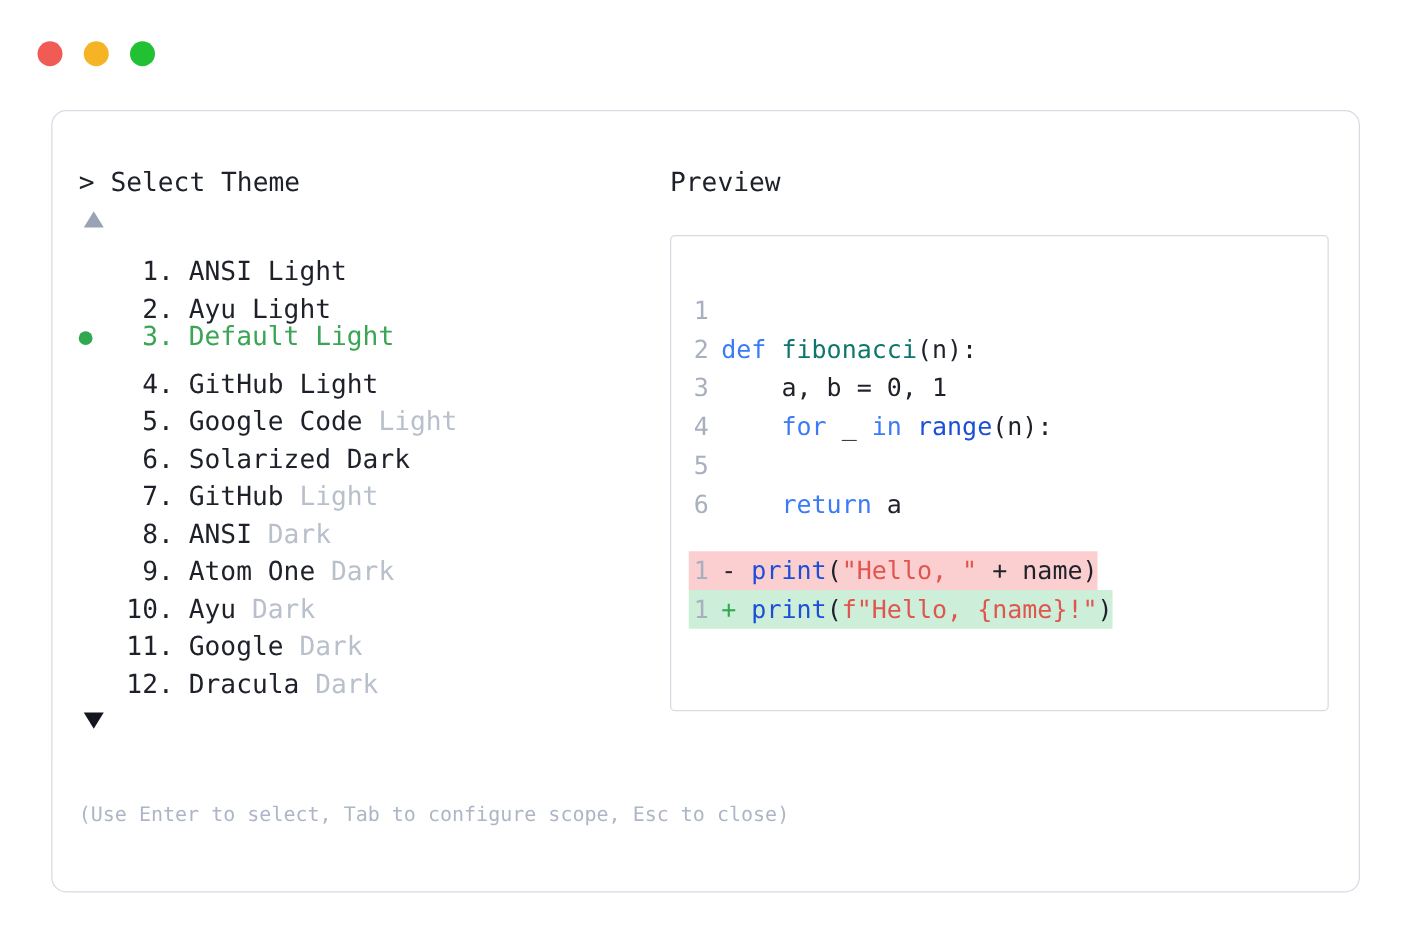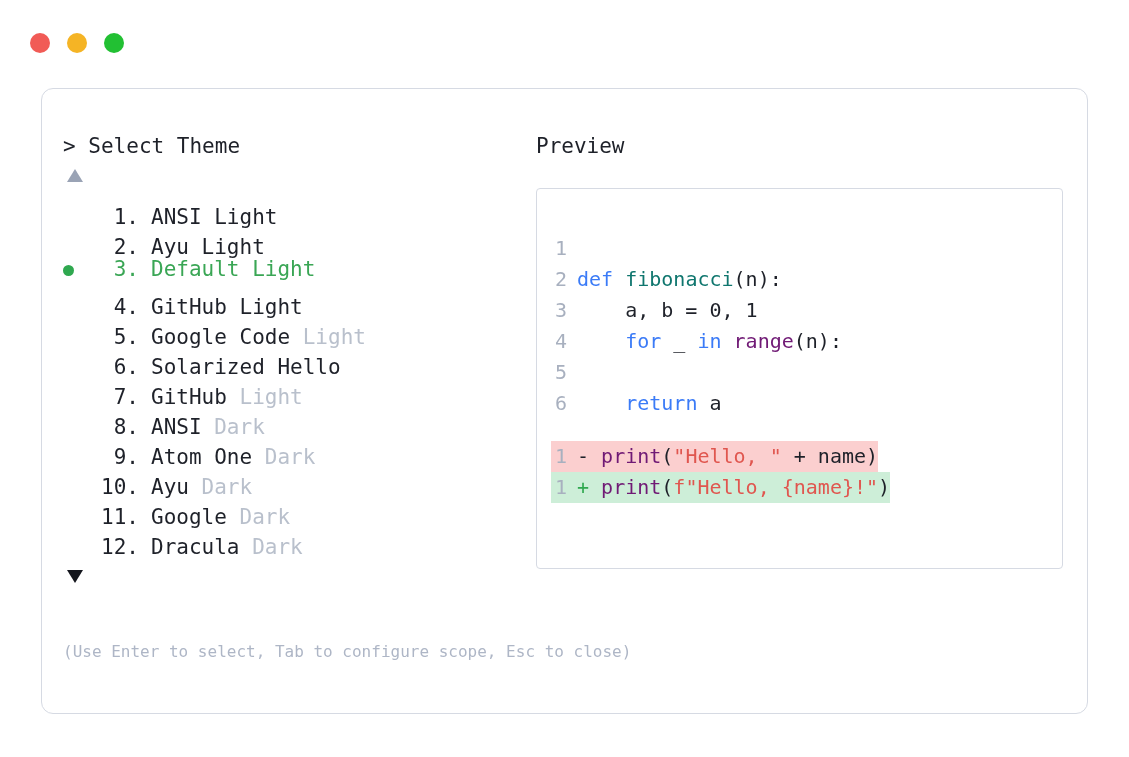--- a/index.html
+++ b/index.html
@@ -170,21 +170,21 @@
     color: #a8b0bf;
     margin-right: 10px;
   }
   .code-gap { height: 22px; }
 
   .tok-comment { color: #1a8a3a; }
   .tok-kw      { color: #3b7bf7; }
   .tok-fn      { color: #0f766e; }
   .tok-str     { color: #e0564f; }
   .tok-plain   { color: #1e2129; }
-  .tok-builtin { color: #701a75; }
+  .tok-builtin { color: #1d4ed8; }
   .diff-del { background: #fbcfcf; }
   .diff-add { background: #cdeed8; }
   .sign-del { color: #1e2129; }
   .sign-add { color: #2fa84f; }
   .diff-wrap { padding-left: 14px; }
   .diff-row {
     display: inline-flex;
     align-items: baseline;
     font-size: 20px;
     line-height: 31px;
@@ -210,21 +210,21 @@
       <div class="heading"><span class="caret">&gt;</span><span> </span><span>Select Theme</span></div>
 
       <div class="arrow-up"></div>
 
       <ul class="theme-list" id="theme-list">
           <li class="theme-row"><span class="bullet-slot"></span><span class="idx">1.</span><span class="name">ANSI Light</span></li>
           <li class="theme-row"><span class="bullet-slot"></span><span class="idx">2.</span><span class="name">Ayu Light</span></li>
           <li class="theme-row selected"><span class="bullet-slot"><span class="bullet"></span></span><span class="idx">3.</span><span class="name">Default Light</span></li>
           <li class="theme-row"><span class="bullet-slot"></span><span class="idx">4.</span><span class="name">GitHub Light</span></li>
           <li class="theme-row"><span class="bullet-slot"></span><span class="idx">5.</span><span class="name">Google Code</span><span class="tag"> Light</span></li>
-          <li class="theme-row"><span class="bullet-slot"></span><span class="idx">6.</span><span class="name">Solarized Hello</span></li>
+          <li class="theme-row"><span class="bullet-slot"></span><span class="idx">6.</span><span class="name">Solarized Dark</span></li>
           <li class="theme-row"><span class="bullet-slot"></span><span class="idx">7.</span><span class="name">GitHub</span><span class="tag"> Light</span></li>
           <li class="theme-row"><span class="bullet-slot"></span><span class="idx">8.</span><span class="name">ANSI</span><span class="tag"> Dark</span></li>
           <li class="theme-row"><span class="bullet-slot"></span><span class="idx">9.</span><span class="name">Atom One</span><span class="tag"> Dark</span></li>
           <li class="theme-row"><span class="bullet-slot"></span><span class="idx">10.</span><span class="name">Ayu</span><span class="tag"> Dark</span></li>
           <li class="theme-row"><span class="bullet-slot"></span><span class="idx">11.</span><span class="name">Google</span><span class="tag"> Dark</span></li>
           <li class="theme-row"><span class="bullet-slot"></span><span class="idx">12.</span><span class="name">Dracula</span><span class="tag"> Dark</span></li>
         </ul>
 
       <div class="arrow-down"></div>
     </div>

